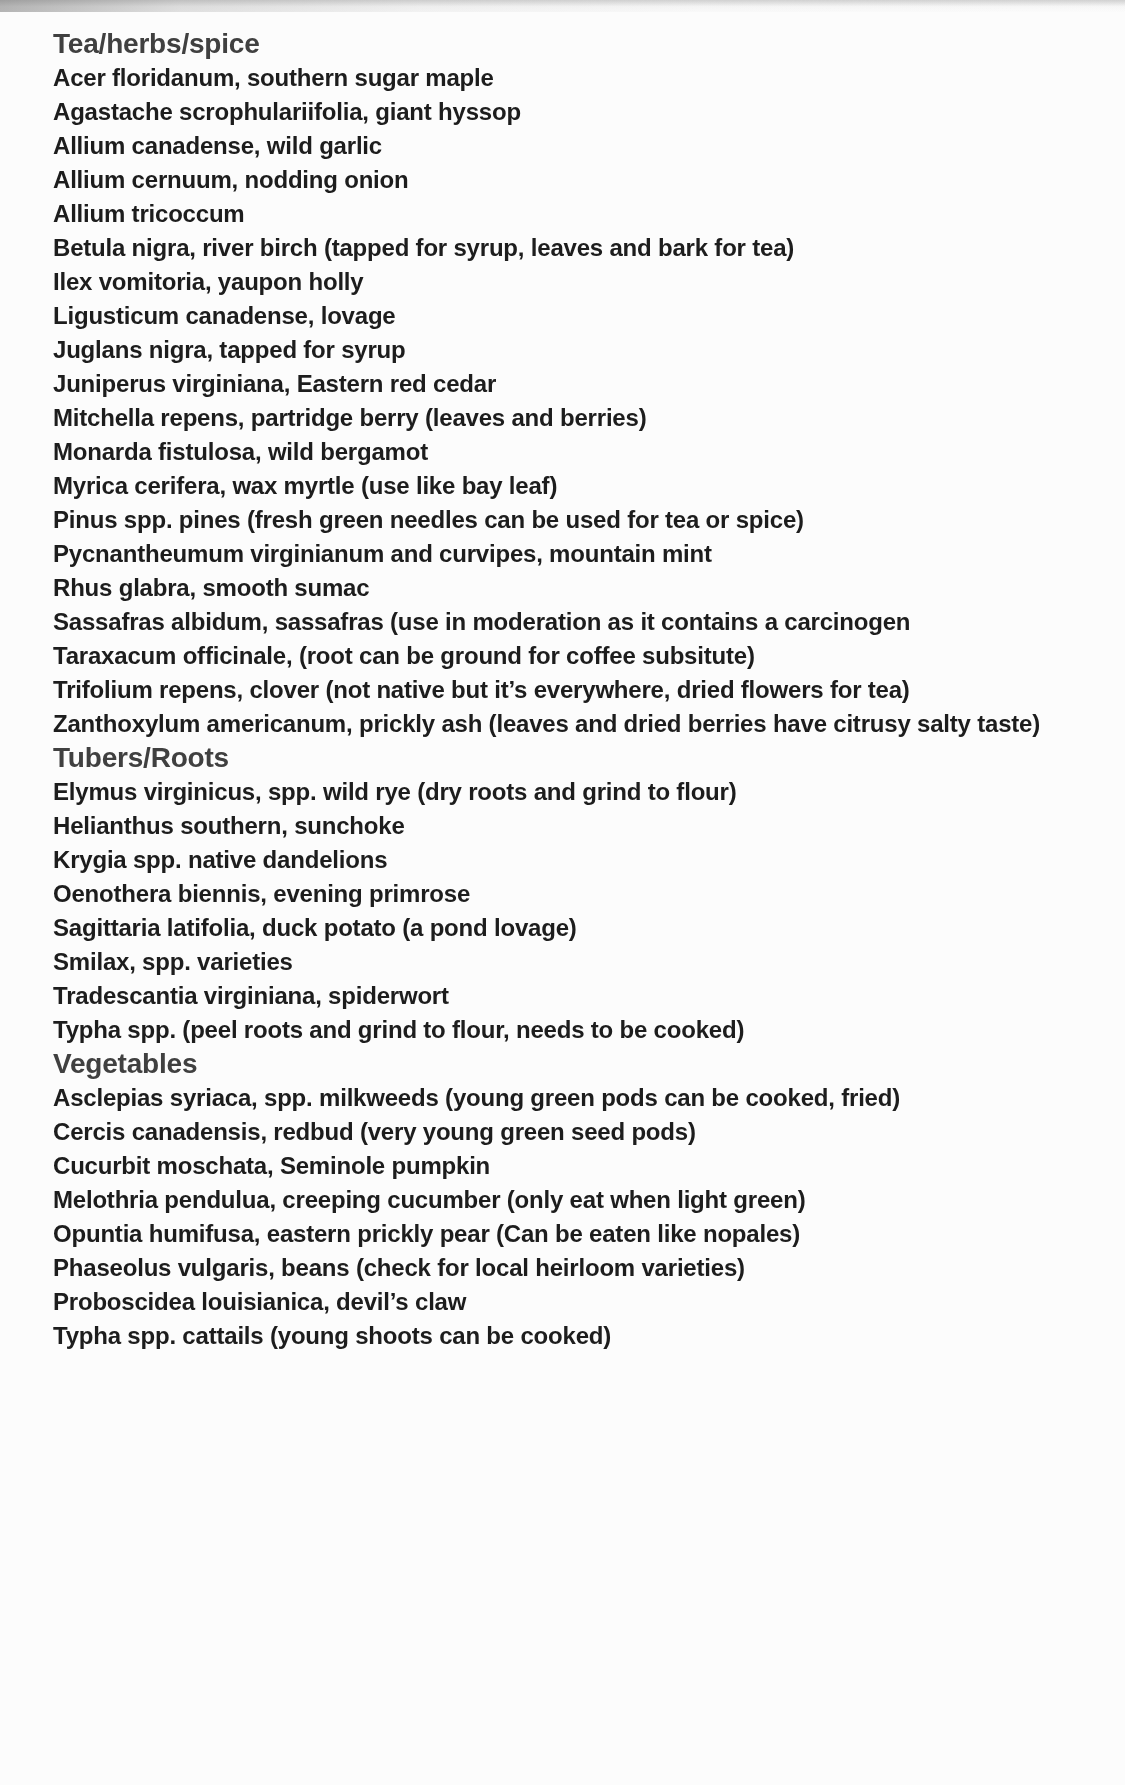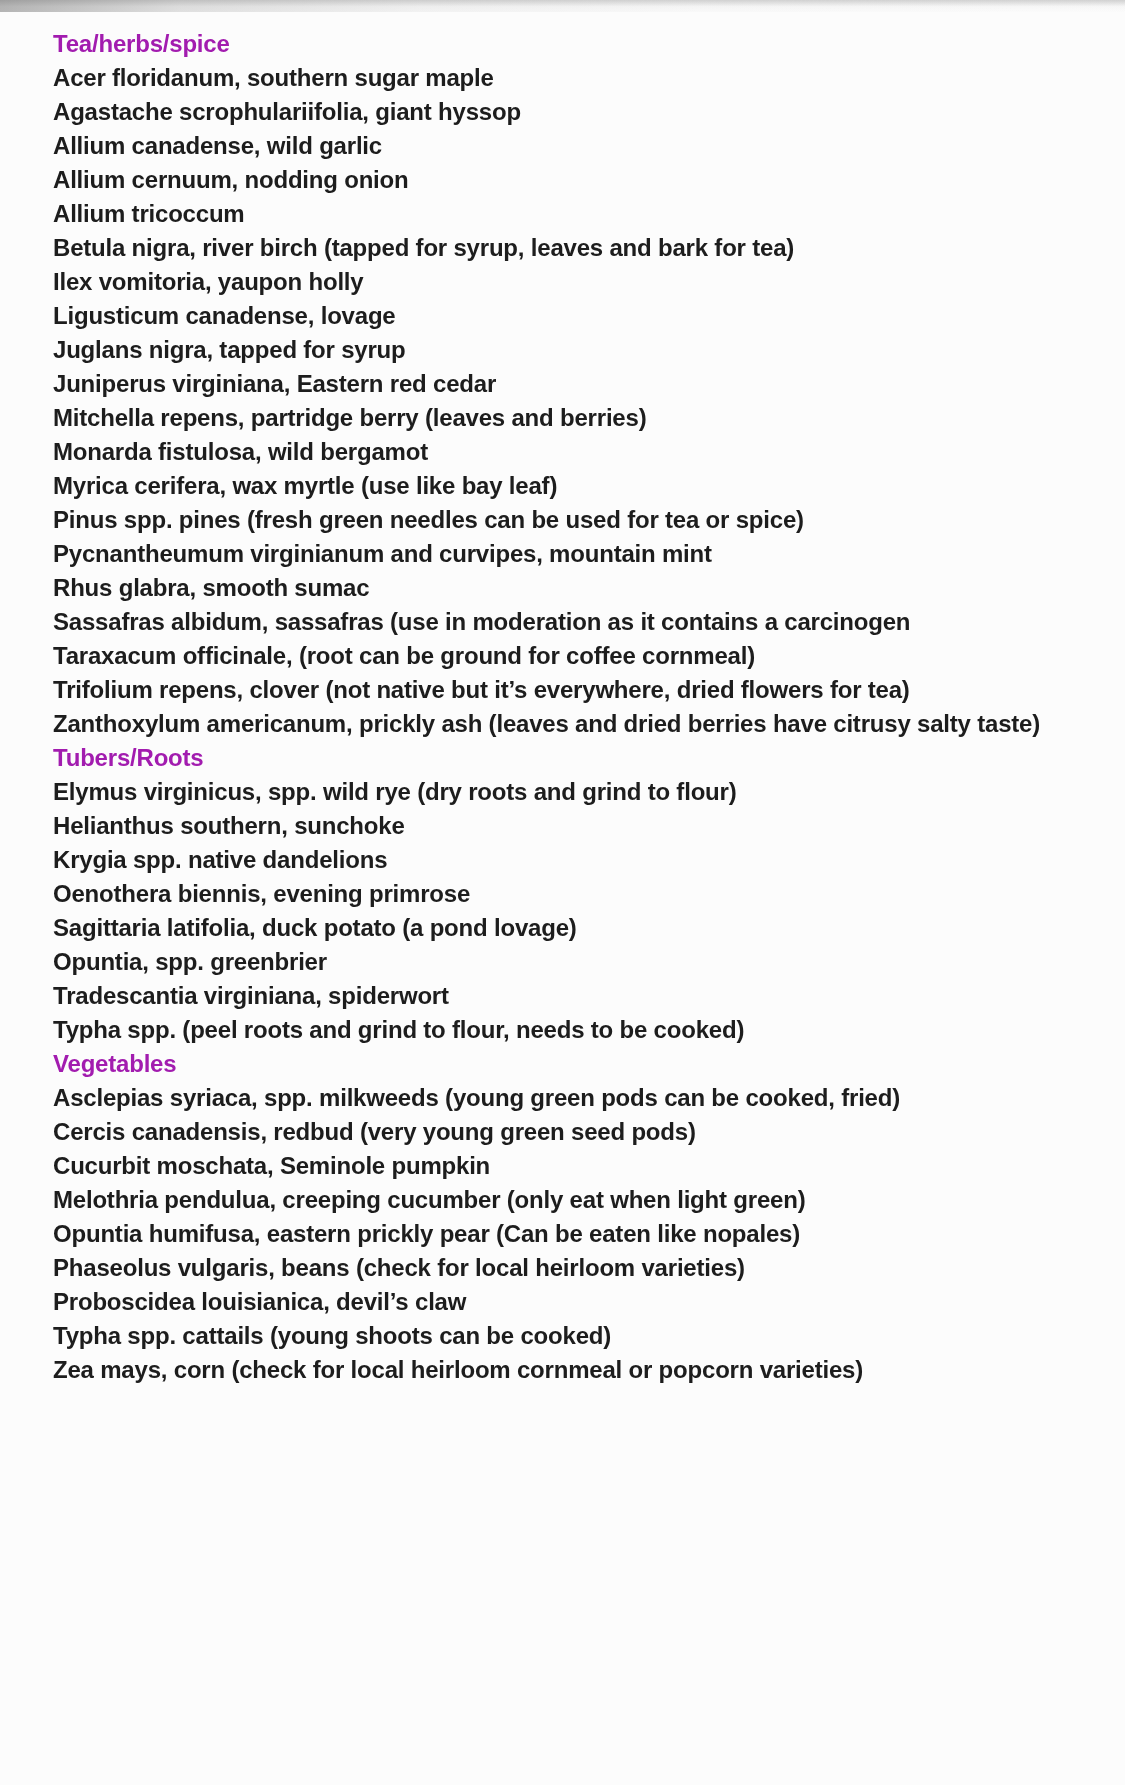--- a/index.html
+++ b/index.html
@@ -25,24 +25,24 @@
       linear-gradient(to bottom, rgba(140,140,140,0.40) 0%, rgba(220,220,220,0.15) 55%, rgba(255,255,255,0) 100%);
     pointer-events: none;
   }
   .content {
     padding: 27px 30px 0 53px;
   }
   .section { margin: 0; }
   .section + .section { }
   .heading {
     margin: 0;
-    font-size: 24px;
+    font-size: 28px;
     line-height: 34px;
     font-weight: 700;
-    color: #a21caf;
+    color: #404040;
     letter-spacing: -0.2px;
     white-space: nowrap;
   }
   .plant-list {
     list-style: none;
     margin: 0;
     padding: 0;
     font-weight: bold;
   }
   .plant-item {
@@ -73,48 +73,47 @@
         <li class="plant-item">Ligusticum canadense, lovage</li>
         <li class="plant-item">Juglans nigra, tapped for syrup</li>
         <li class="plant-item">Juniperus virginiana, Eastern red cedar</li>
         <li class="plant-item">Mitchella repens, partridge berry (leaves and berries)</li>
         <li class="plant-item">Monarda fistulosa, wild bergamot</li>
         <li class="plant-item">Myrica cerifera, wax myrtle (use like bay leaf)</li>
         <li class="plant-item">Pinus spp. pines (fresh green needles can be used for tea or spice)</li>
         <li class="plant-item">Pycnantheumum virginianum and curvipes, mountain mint</li>
         <li class="plant-item">Rhus glabra, smooth sumac</li>
         <li class="plant-item">Sassafras albidum, sassafras (use in moderation as it contains a carcinogen</li>
-        <li class="plant-item">Taraxacum officinale, (root can be ground for coffee cornmeal)</li>
+        <li class="plant-item">Taraxacum officinale, (root can be ground for coffee subsitute)</li>
         <li class="plant-item">Trifolium repens, clover (not native but it’s everywhere, dried flowers for tea)</li>
         <li class="plant-item">Zanthoxylum americanum, prickly ash (leaves and dried berries have citrusy salty taste)</li>
       </ul>
   </section>
 
   <section class="section">
     <h2 class="heading">Tubers/Roots</h2>
     <ul class="plant-list">
         <li class="plant-item">Elymus virginicus, spp. wild rye (dry roots and grind to flour)</li>
         <li class="plant-item">Helianthus southern, sunchoke</li>
         <li class="plant-item">Krygia spp. native dandelions</li>
         <li class="plant-item">Oenothera biennis, evening primrose</li>
         <li class="plant-item">Sagittaria latifolia, duck potato (a pond lovage)</li>
-        <li class="plant-item">Opuntia, spp. greenbrier</li>
+        <li class="plant-item">Smilax, spp. varieties</li>
         <li class="plant-item">Tradescantia virginiana, spiderwort</li>
         <li class="plant-item">Typha spp. (peel roots and grind to flour, needs to be cooked)</li>
       </ul>
   </section>
 
   <section class="section">
     <h2 class="heading">Vegetables</h2>
     <ul class="plant-list">
         <li class="plant-item">Asclepias syriaca, spp. milkweeds (young green pods can be cooked, fried)</li>
         <li class="plant-item">Cercis canadensis, redbud (very young green seed pods)</li>
         <li class="plant-item">Cucurbit moschata, Seminole pumpkin</li>
         <li class="plant-item">Melothria pendulua, creeping cucumber (only eat when light green)</li>
         <li class="plant-item">Opuntia humifusa, eastern prickly pear (Can be eaten like nopales)</li>
         <li class="plant-item">Phaseolus vulgaris, beans (check for local heirloom varieties)</li>
         <li class="plant-item">Proboscidea louisianica, devil’s claw</li>
         <li class="plant-item">Typha spp. cattails (young shoots can be cooked)</li>
-        <li class="plant-item">Zea mays, corn (check for local heirloom cornmeal or popcorn varieties)</li>
       </ul>
   </section>
 
 </main>
 
 </body></html>

